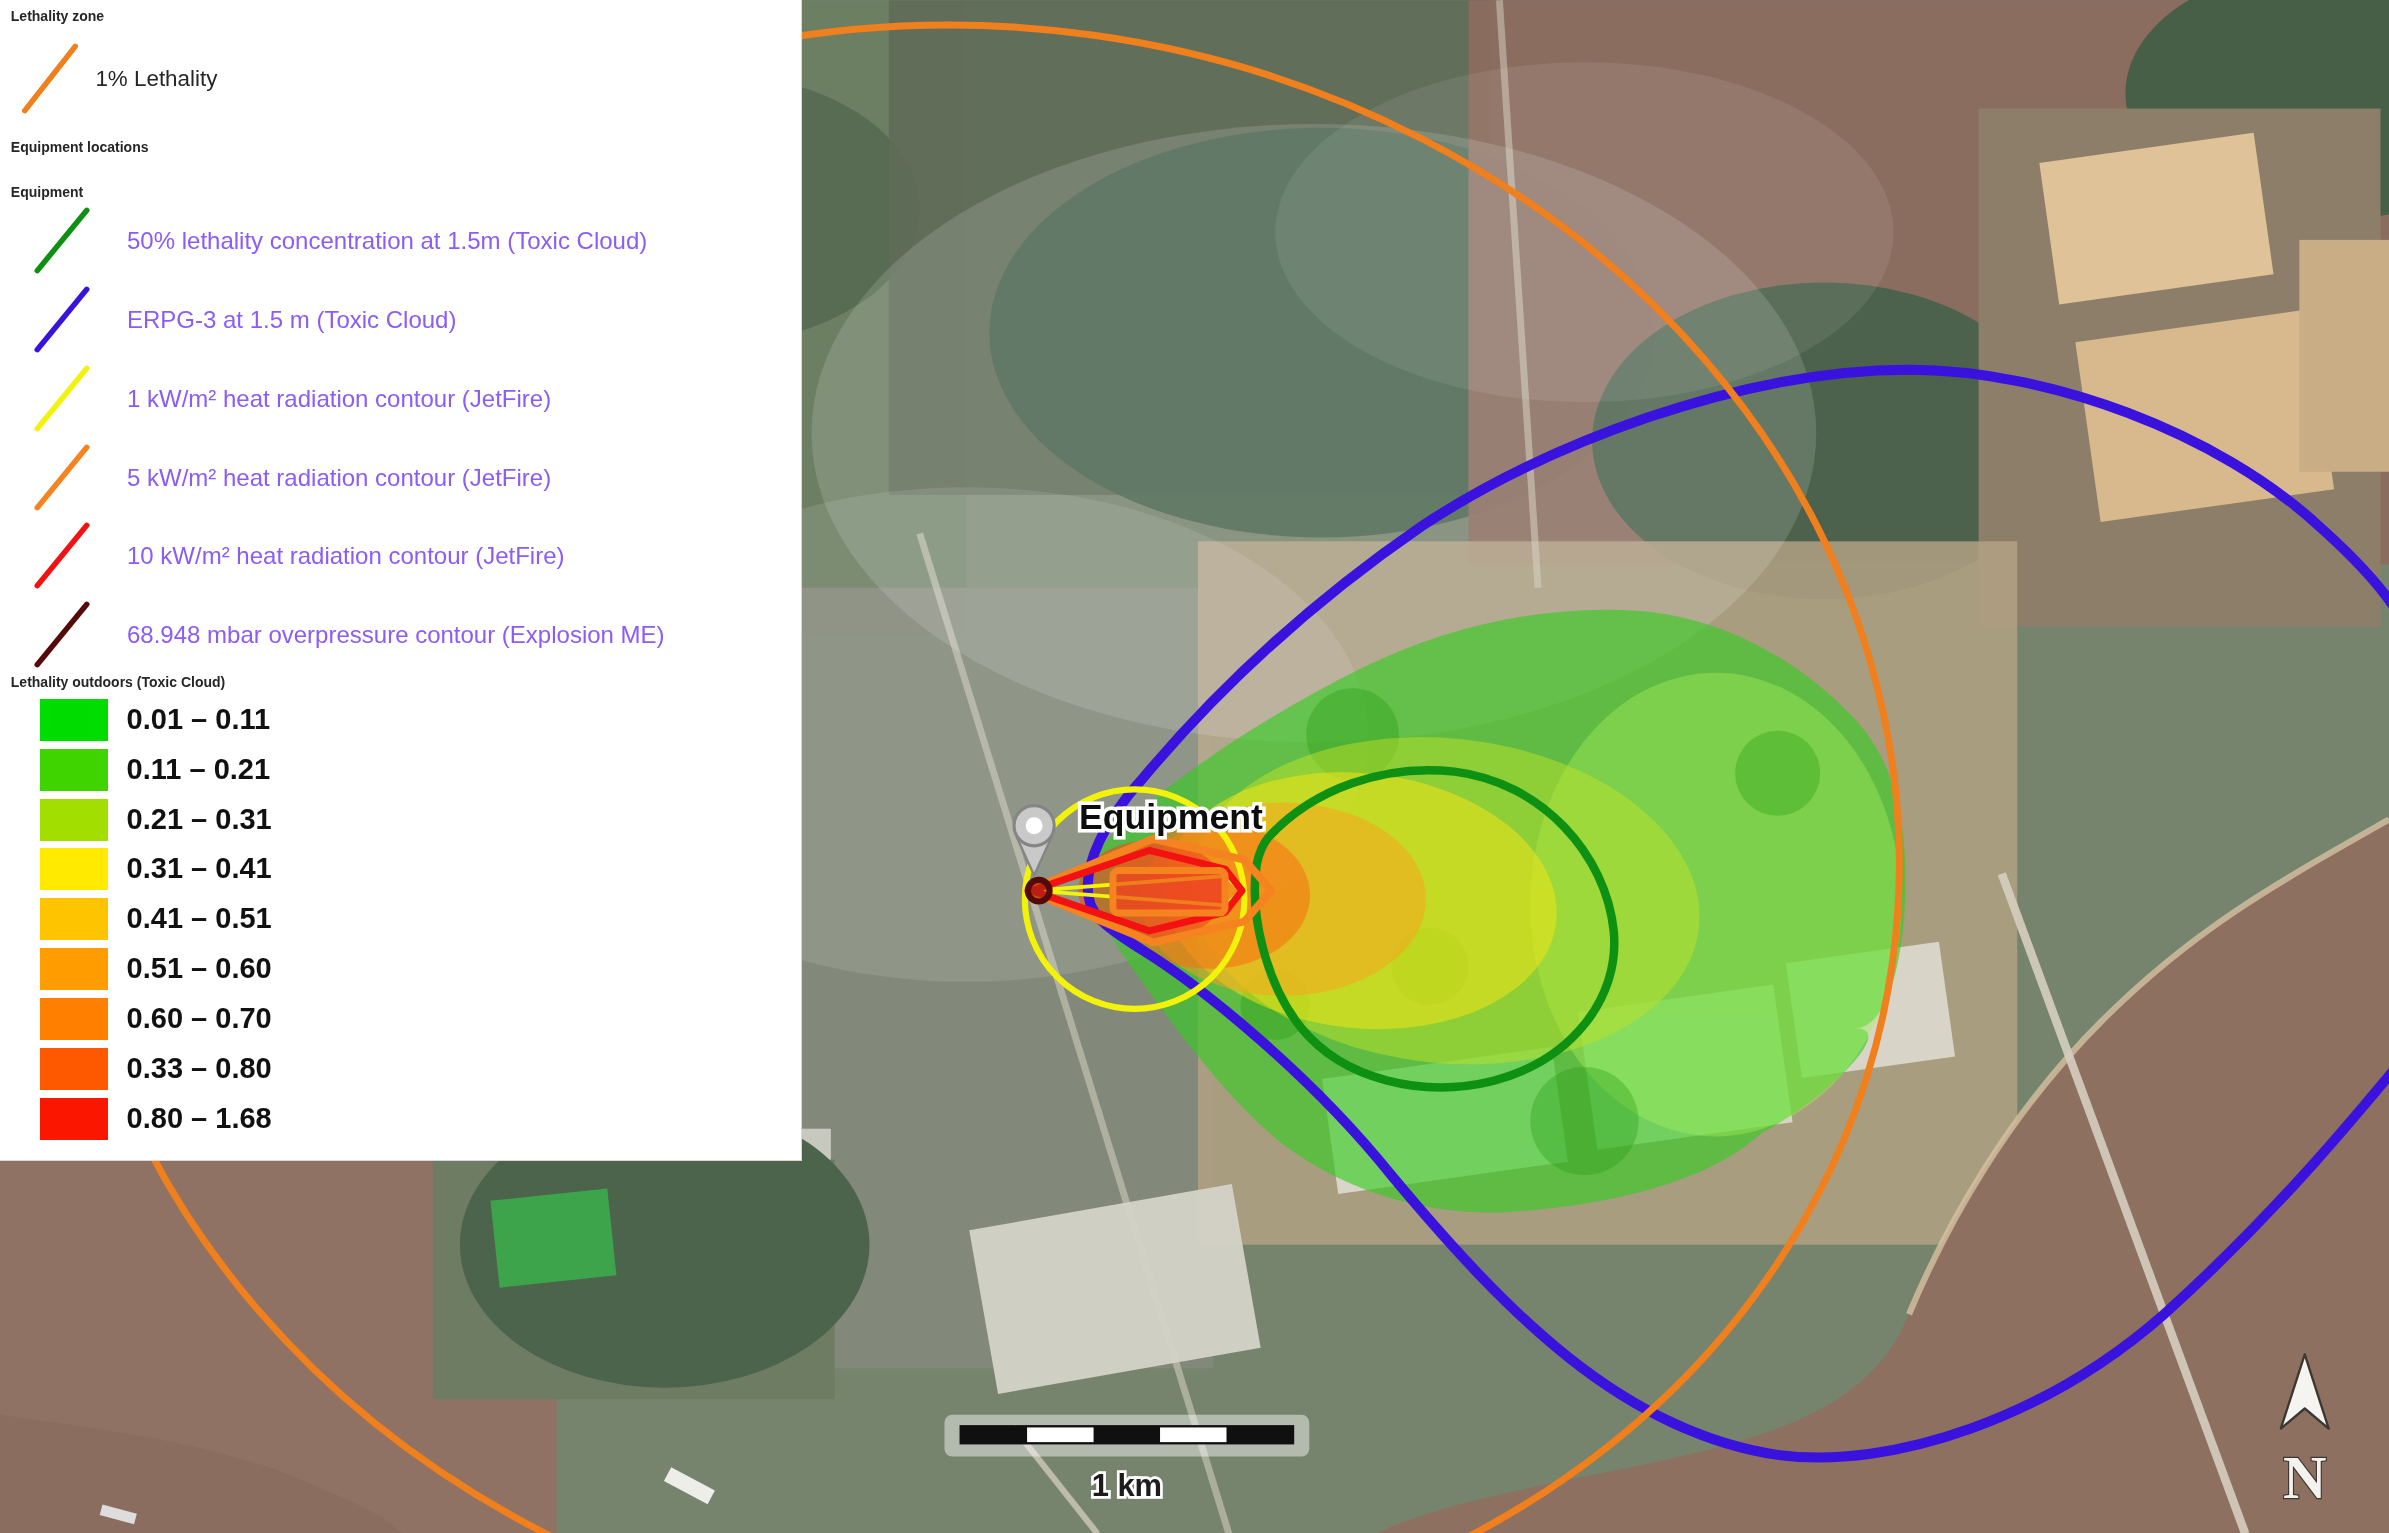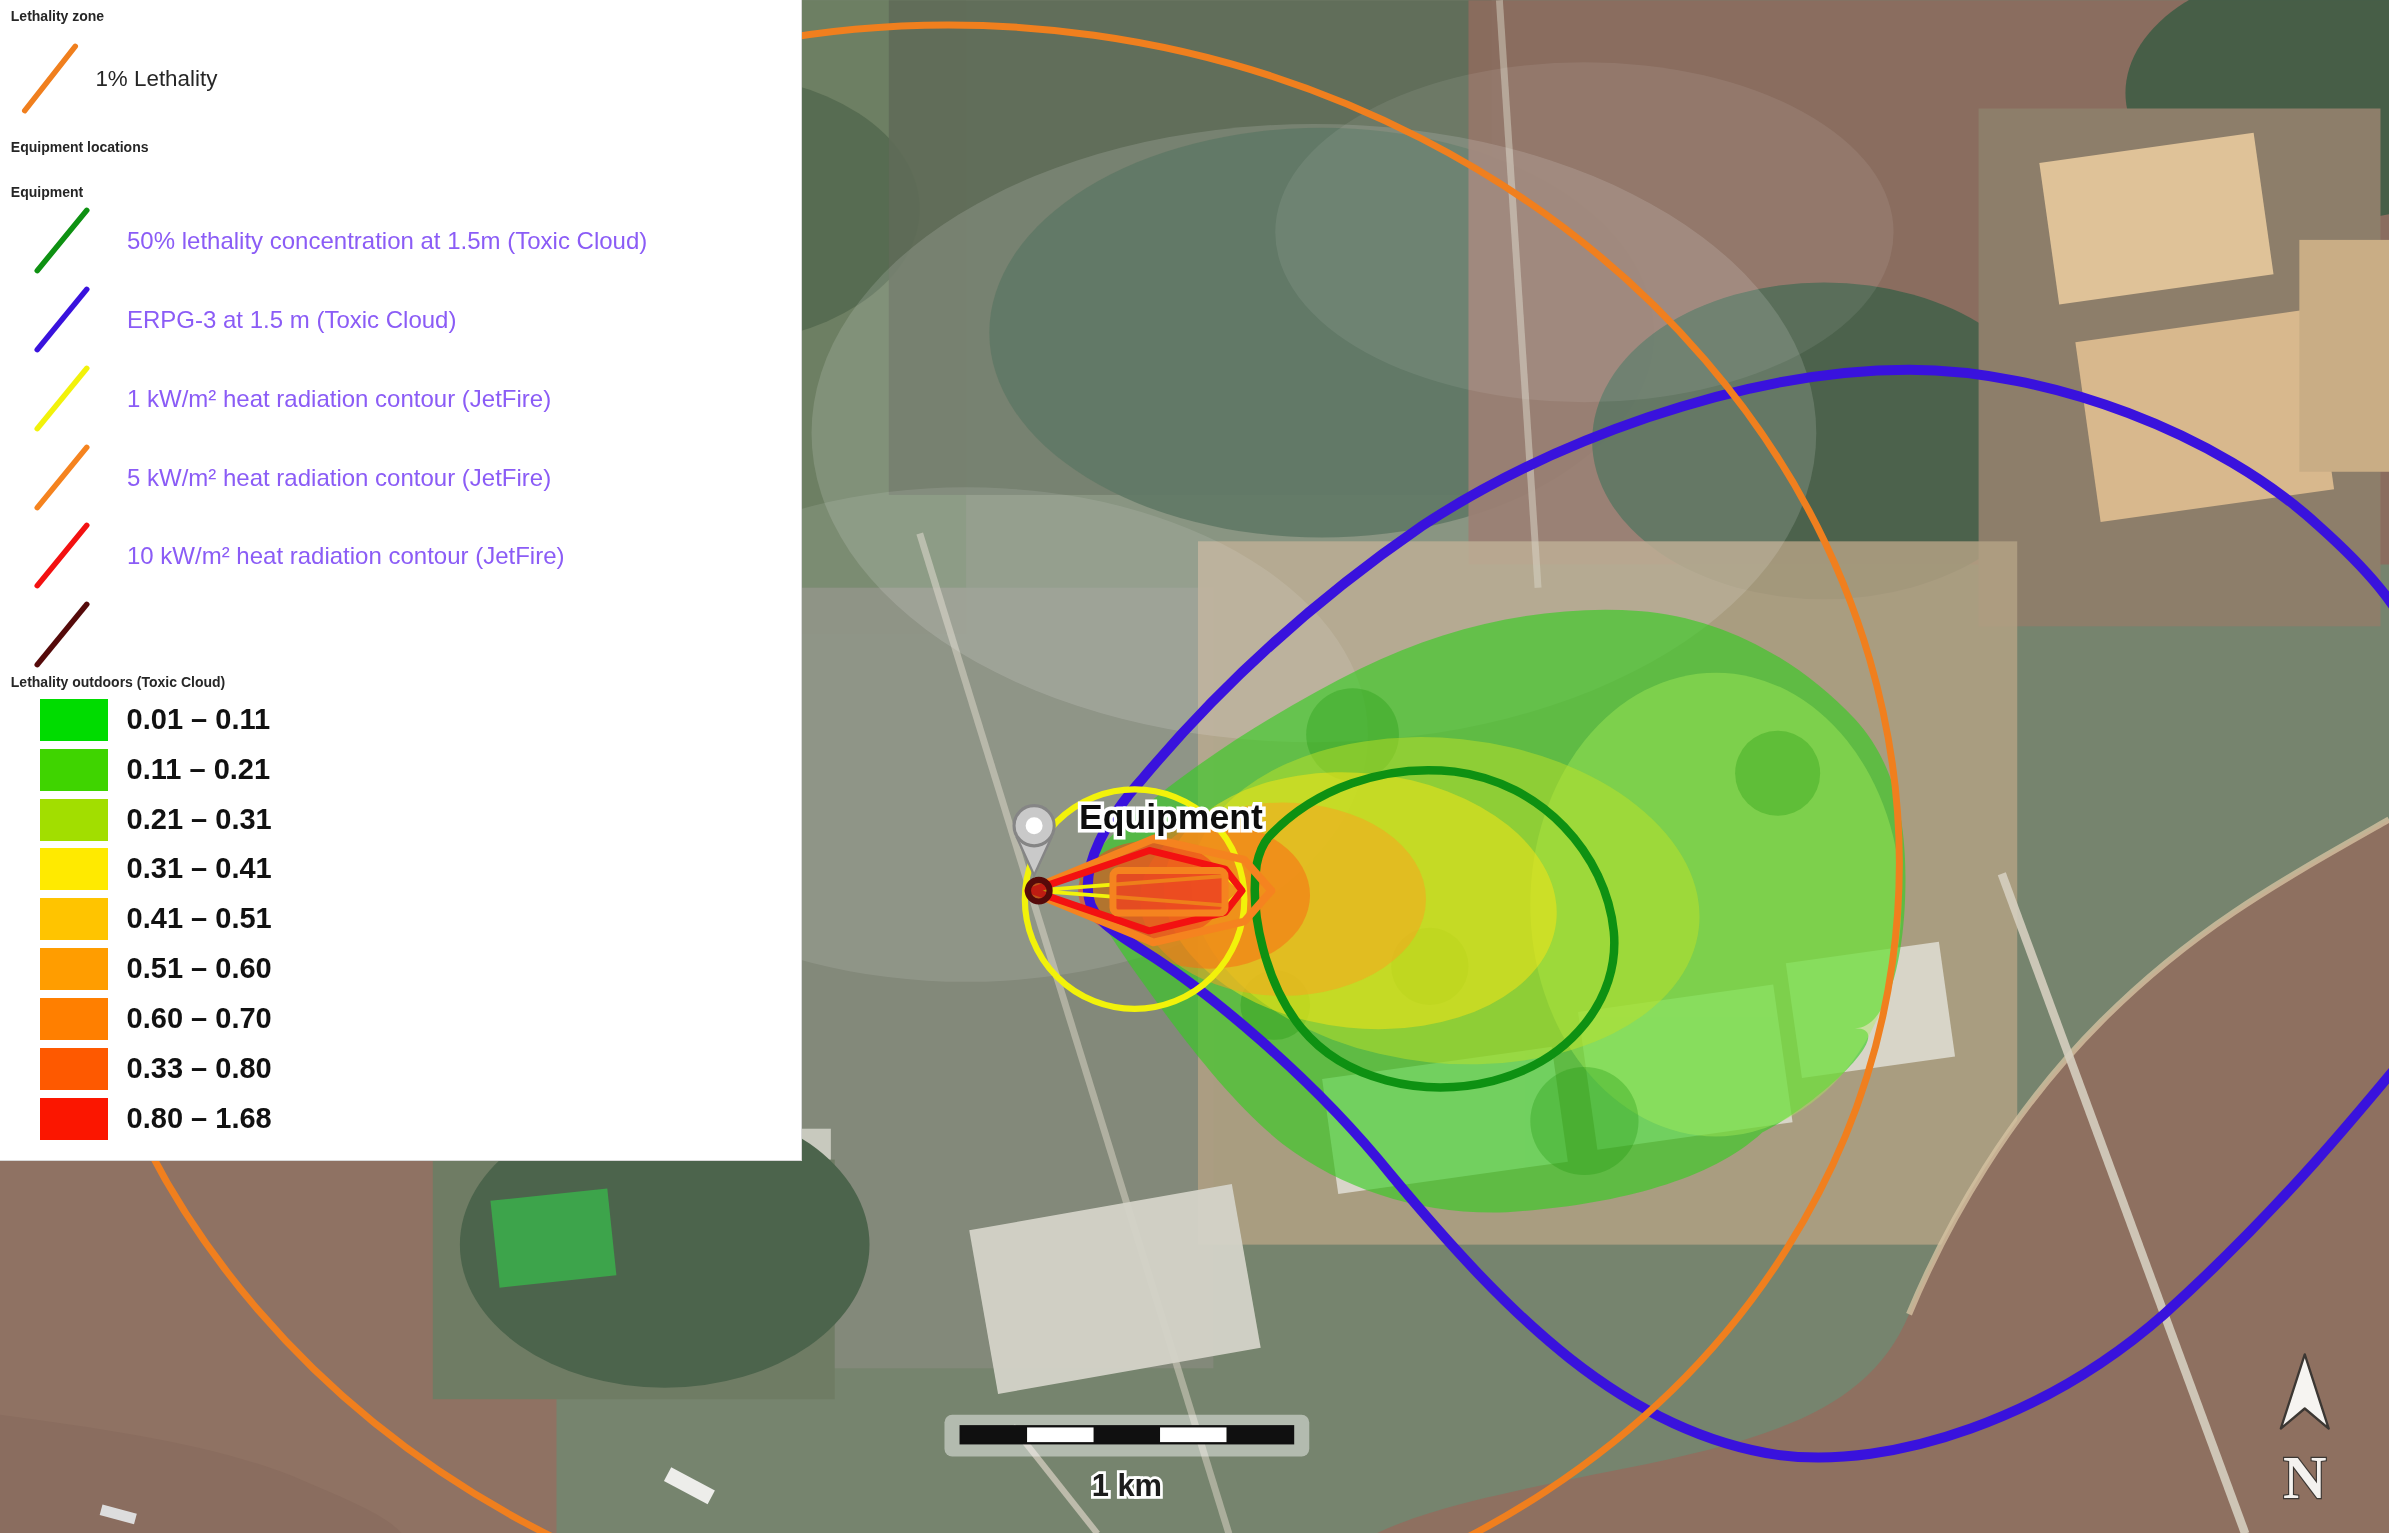--- a/index.html
+++ b/index.html
@@ -190,20 +190,21 @@
     <svg class="sample" width="62" height="73" viewBox="0 0 80 94">
       <line x1="8" y1="86" x2="72" y2="8" stroke-width="7" stroke-linecap="round" stroke="#f31111"></line>
     </svg>
     <span class="citem-label">10 kW/m² heat radiation contour (JetFire)</span>
   </div>
 
   <div class="lrow" style="left:31px;top:598px">
     <svg class="sample" width="62" height="73" viewBox="0 0 80 94">
       <line x1="8" y1="86" x2="72" y2="8" stroke-width="7" stroke-linecap="round" stroke="#550a0a"></line>
     </svg>
+    <span class="citem-label">68.948 mbar overpressure contour (Explosion ME)</span>
   </div>
 
   <div class="ltitle" style="top:674px">Lethality outdoors (Toxic Cloud)</div>
 
   <div class="srow" style="top:698px">
     <div class="swatch" style="background: rgb(0, 220, 0);"></div>
     <span class="srlabel">0.01 – 0.11</span>
   </div>
   <div class="srow" style="top:748px">
     <div class="swatch" style="background: rgb(63, 212, 0);"></div>

